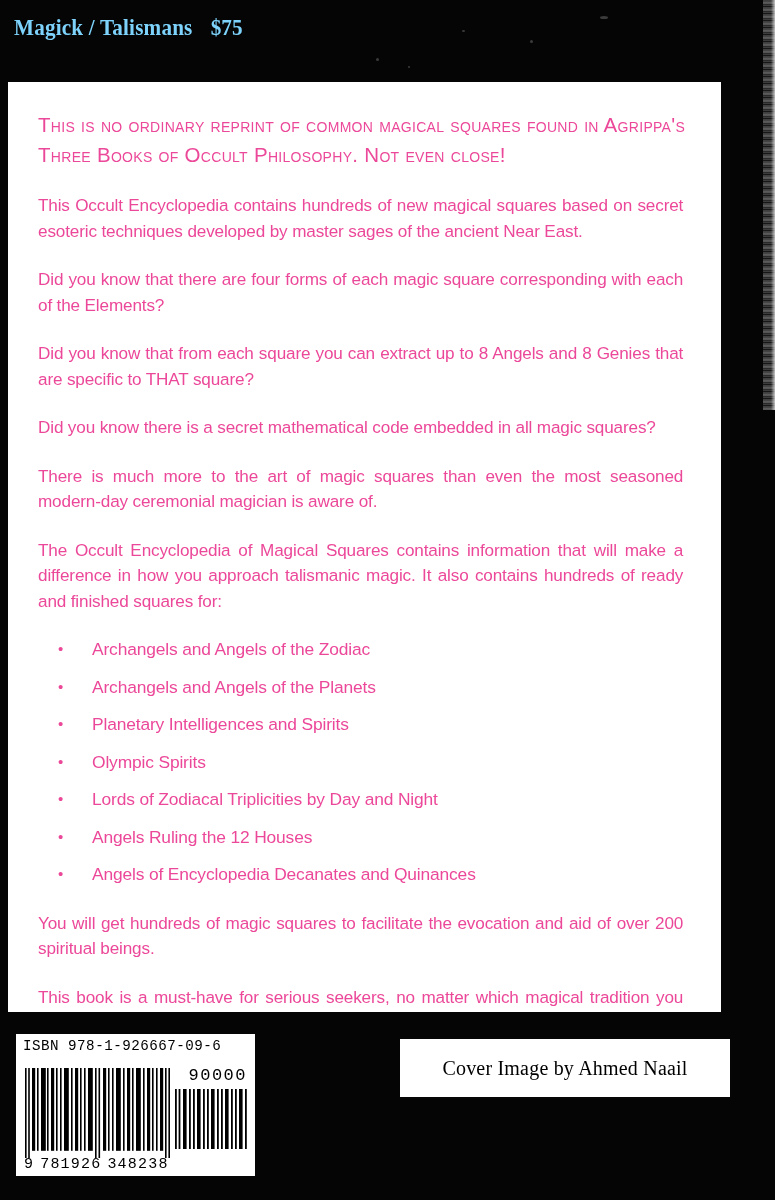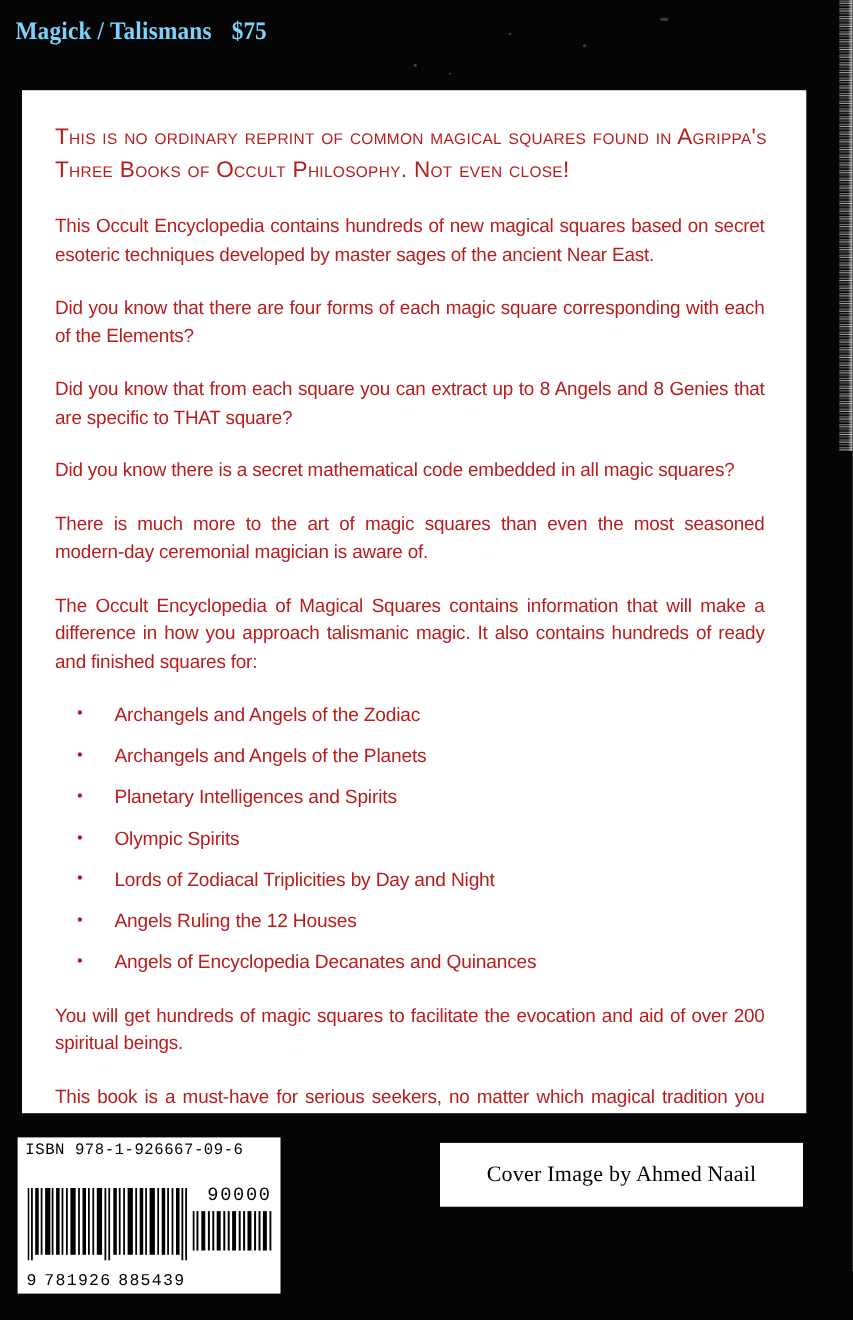--- a/index.html
+++ b/index.html
@@ -86,28 +86,28 @@
     font-size: 23px;
     transform: scaleX(0.92);
     transform-origin: right center;
     white-space: nowrap;
     padding-bottom: 26px;
   }
 
   
   .panel {
     position: absolute;
-    left: 20px;
+    left: 8px;
     top: 82px;
     width: 713px;
     height: 930px;
     background: #ffffff;
     box-sizing: border-box;
     padding: 22px 28px 10px 30px;
-    color: #b91c1c;
+    color: #ec4899;
     overflow: hidden;
   }
 
   .headline {
     font-family: "Liberation Sans", sans-serif;
     font-size: 20.5px;
     line-height: 30px;
     font-variant: small-caps;
     letter-spacing: 0.3px;
     margin: 6px 0 0 0;
@@ -156,21 +156,20 @@
     position: absolute;
     left: 16px;
     top: 1034px;
     width: 239px;
     height: 142px;
     background: #ffffff;
     box-sizing: border-box;
     padding: 4px 6px 3px 7px;
     display: flex;
     flex-direction: column;
-    gap: 12px;
   }
   .isbn-text {
     font-family: "Liberation Mono", monospace;
     font-size: 14.5px;
     letter-spacing: 0.5px;
     line-height: 17px;
     color: #000;
     white-space: nowrap;
     transform: scaleX(0.98);
     transform-origin: left center;
@@ -345,21 +344,21 @@
           <rect x="60" y="0" width="1.8" height="100" fill="#000"></rect>
           <rect x="64" y="0" width="3.6" height="100" fill="#000"></rect>
           <rect x="70" y="0" width="1.8" height="100" fill="#000"></rect>
         </svg>
       </div>
     </div>
 
     <div class="ean-digits">
       <span class="grp">9</span>
       <span class="grp">781926</span>
-      <span class="grp">885439</span>
+      <span class="grp">348238</span>
     </div>
   </div>
 
   <div class="credit-box">
     <span class="credit-text">Cover Image by Ahmed Naail</span>
   </div>
 
 </div>
 
 </body></html>

